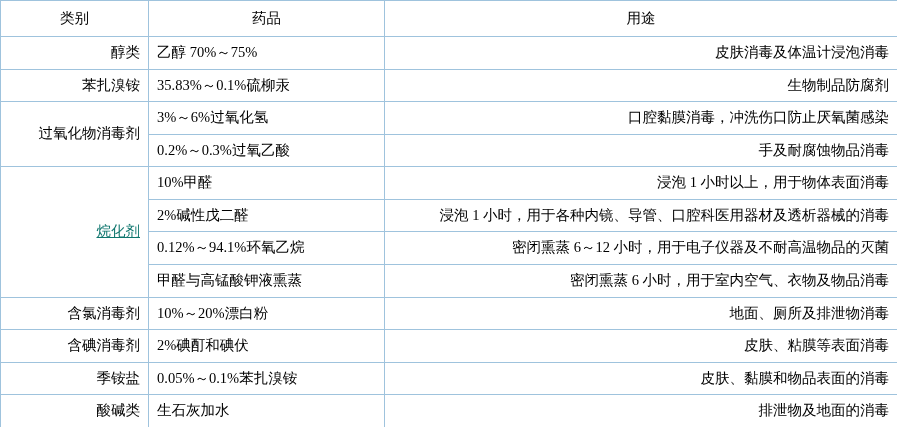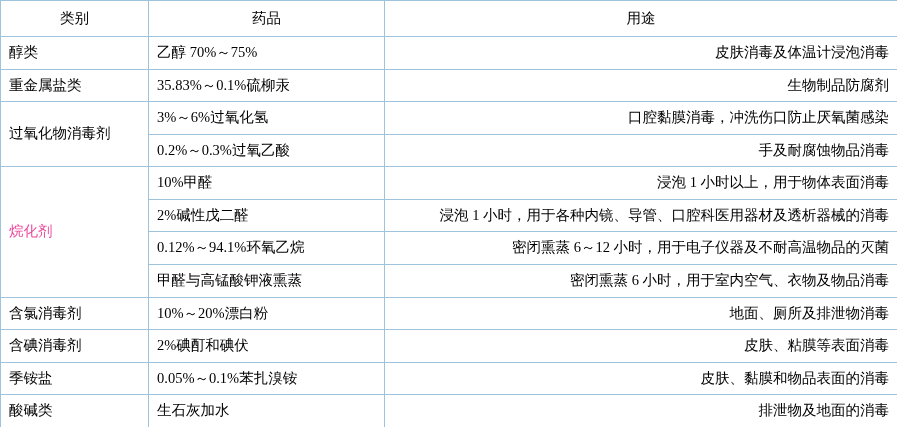--- a/index.html
+++ b/index.html
@@ -41,30 +41,31 @@
   table.drug-table thead th {
     text-align: center;
     height: 25px;
     padding: 5px 8px;
   }
   
   table.drug-table thead tr th { border-top: 1px solid #9fc3dd; }
   table.drug-table tbody tr:last-child td { border-bottom: 5px solid #4d7c0f; }
 
   td.c-category {
-    text-align: left;
+    text-align: right;
   }
   td.c-drug {
   }
   td.c-use {
     text-align: right;
     padding-left: 10px;
   }
   .highlight {
-    color: #ec4899;
+    color: #0f766e;
+    text-decoration: underline;
   }
 </style>
 </head>
 <body>
 
 <div class="table-wrap">
   <table class="drug-table">
     <colgroup>
       <col class="col-category">
       <col class="col-drug">
@@ -77,21 +78,21 @@
         <th>用途</th>
       </tr>
     </thead>
     <tbody id="table-body">
         <tr>
           <td class="c-category">醇类</td>
           <td class="c-drug">乙醇 70%～75%</td>
           <td class="c-use">皮肤消毒及体温计浸泡消毒</td>
         </tr>
         <tr>
-          <td class="c-category">重金属盐类</td>
+          <td class="c-category">苯扎溴铵</td>
           <td class="c-drug">35.83%～0.1%硫柳汞</td>
           <td class="c-use">生物制品防腐剂</td>
         </tr>
         <tr>
           <td class="c-category" rowspan="2">过氧化物消毒剂</td>
           <td class="c-drug">3%～6%过氧化氢</td>
           <td class="c-use">口腔黏膜消毒，冲洗伤口防止厌氧菌感染</td>
         </tr>
         <tr>
           <td class="c-drug">0.2%～0.3%过氧乙酸</td>

